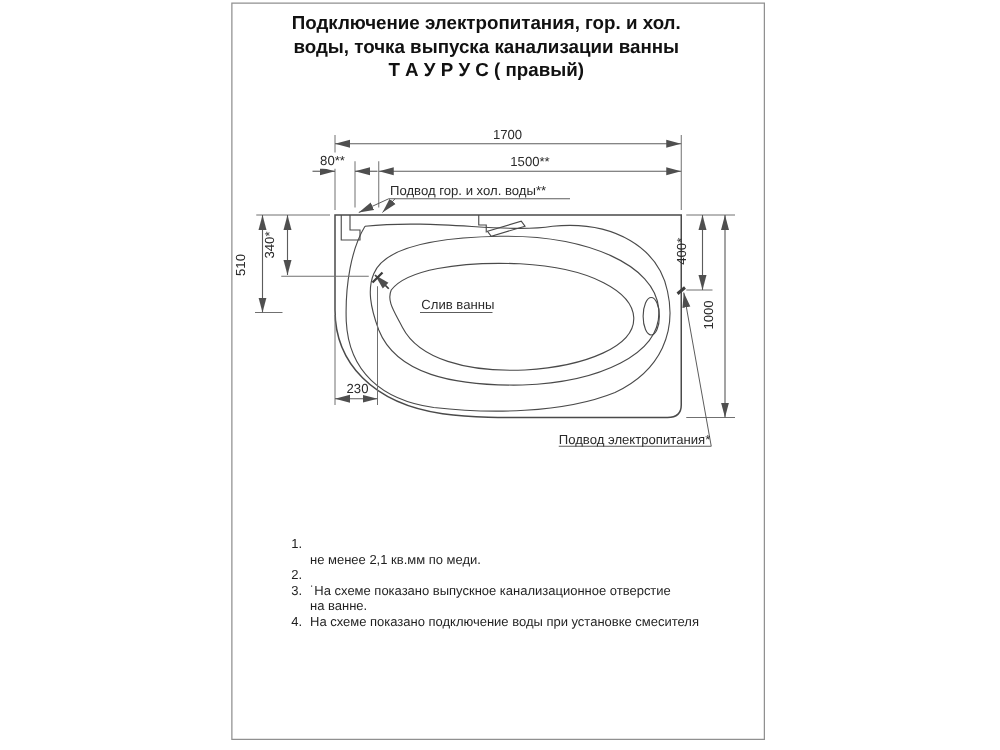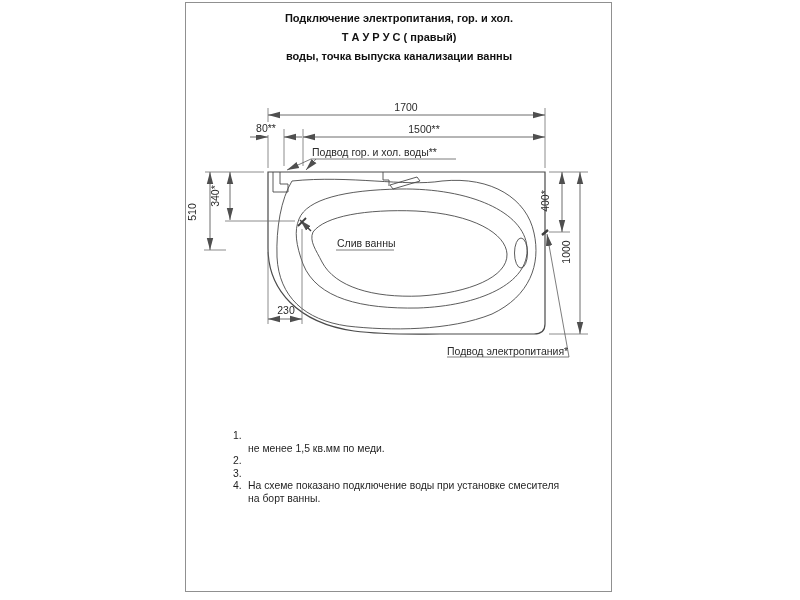--- a/index.html
+++ b/index.html
@@ -1,37 +1,37 @@
 <!DOCTYPE html>
 <html><head>
 <meta charset="utf-8">
 <style>
   html,body{margin:0;padding:0;background:#ffffff;}
   body{width:800px;height:600px;position:relative;overflow:hidden;
        font-family:"Liberation Sans", sans-serif;color:#222;}
   .sheet{position:absolute;left:185px;top:2px;width:427px;height:590px;
          border:1px solid #909090;background:#ffffff;box-sizing:border-box;}
-  .title{position:absolute;left:186px;top:9px;width:426px;text-align:center;
-         font-weight:bold;font-size:11px;line-height:19px;color:#111;}
+  .title{position:absolute;left:176px;top:9px;width:426px;text-align:center;
+         font-weight:bold;font-size:15px;line-height:19px;color:#111;}
   svg.draw{position:absolute;left:0;top:0;width:800px;height:600px;}
   svg.draw text{font-family:"Liberation Sans", sans-serif;font-size:10.5px;fill:#2b2b2b;}
   .notes{position:absolute;left:233px;top:430px;font-size:10.4px;line-height:12.6px;
          color:#1f1f1f;white-space:nowrap;}
   .notes .row{display:flex;}
   .notes .nn{display:inline-block;width:15px;flex:0 0 15px;}
 </style>
 </head>
 <body>
 
 <div class="sheet"></div>
 
 <div class="title">
   <div>Подключение электропитания, гор. и хол.</div>
+  <div>воды, точка выпуска канализации ванны</div>
   <div>Т А У Р У С ( правый)</div>
-  <div>воды, точка выпуска канализации ванны</div>
 </div>
 
 <svg class="draw" viewBox="0 0 800 600">
   <defs>
     <marker id="arr" markerUnits="userSpaceOnUse" markerWidth="12" markerHeight="8" viewBox="0 0 12 8" refX="12" refY="4" orient="auto-start-reverse">
       <path d="M0,0.8 L12,4 L0,7.2 Z" fill="#4f4f4f"></path>
     </marker>
   </defs>
 
   <g stroke="#4a4a4a" fill="none" stroke-width="1.2">
@@ -105,29 +105,30 @@
     <text x="447" y="355">Подвод электропитания*</text>
   </g>
 </svg>
 
 <div class="notes">
   <div class="row">
       <span class="nn">1.</span>
     </div>
   <div class="row">
       <span class="nn"></span>
-      <span>не менее 1,5 кв.мм по меди.</span>
+      <span>не менее 2,1 кв.мм по меди.</span>
     </div>
   <div class="row">
       <span class="nn">2.</span>
     </div>
   <div class="row">
       <span class="nn">3.</span>
+      <span>˙На схеме показано выпускное канализационное отверстие</span>
+    </div>
+  <div class="row">
+      <span class="nn"></span>
+      <span>на ванне.</span>
     </div>
   <div class="row">
       <span class="nn">4.</span>
       <span>На схеме показано подключение воды при установке смесителя</span>
     </div>
-  <div class="row">
-      <span class="nn"></span>
-      <span>на борт ванны.</span>
-    </div>
 </div>
 
 </body></html>

